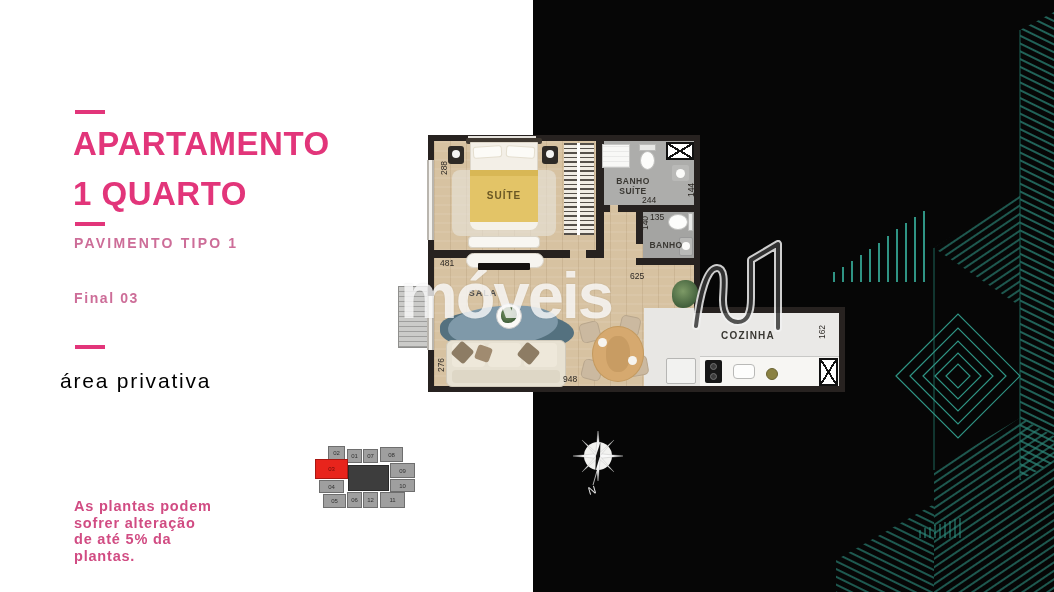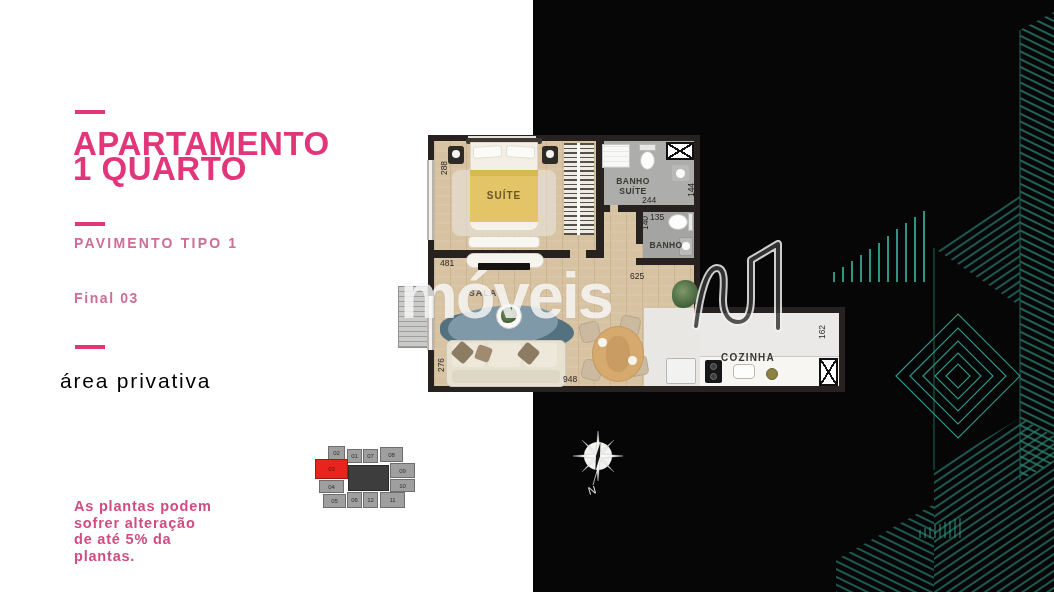--- a/index.html
+++ b/index.html
@@ -85,21 +85,21 @@
       <line x1="406" y1="524" x2="406" y2="538"></line>
         <line x1="411" y1="522" x2="411" y2="538"></line>
       <line x1="416" y1="521" x2="416" y2="538"></line>
         <line x1="421" y1="519" x2="421" y2="538"></line>
       <line x1="426" y1="518" x2="426" y2="538"></line>
     </g>
   </svg>
 
   <div class="dash" style="left:75px;top:110px;"></div>
   <div class="title" style="top:122px;">APARTAMENTO</div>
-  <div class="title" style="top:147px;">1 QUARTO</div>
+  <div class="title" style="top:172px;">1 QUARTO</div>
 
   <div class="dash" style="left:75px;top:222px;"></div>
   <div class="subtitle" style="top:235px;">PAVIMENTO TIPO 1</div>
   <div class="subtitle" style="top:248px;letter-spacing:1.6px;margin-top:42px;">Final 03</div>
 
   <div class="dash" style="left:75px;top:345px;"></div>
   <div class="area-label" style="top:369px;">área privativa</div>
 
   <div class="disclaimer" style="top:498px;">
     <div>As plantas podem</div>
@@ -200,21 +200,21 @@
   <div class="plan-el" style="left:766px;top:368px;width:12px;height:12px;background:#8a8142;border:1px solid #6b6433;border-radius:50%;z-index:5;"></div>
   <div class="xbox" style="left:819px;top:358px;width:19px;height:28px;"></div>
 
   <div class="room-label" style="left:470px;top:190px;width:68px;font-size:10px;font-weight:700;color:#6a5724;letter-spacing:1px;">SUÍTE</div>
   <div class="room-label" style="left:602px;top:176px;width:62px;font-size:8.5px;line-height:10px;letter-spacing:.5px;">
     <div>BANHO</div>
     <div>SUÍTE</div>
   </div>
   <div class="room-label" style="left:641px;top:240px;width:50px;font-size:8.5px;letter-spacing:.4px;">BANHO</div>
   <div class="room-label" style="left:462px;top:288px;width:42px;font-size:9px;color:#4a4a4a;letter-spacing:1px;">SALA</div>
-  <div class="room-label" style="left:708px;top:352px;width:80px;font-size:10px;letter-spacing:1.2px;">COZINHA</div>
+  <div class="room-label" style="left:708px;top:330px;width:80px;font-size:10px;letter-spacing:1.2px;">COZINHA</div>
 
   <div class="vdim" style="left:432px;top:163px;">288</div>
   <div class="dim" style="left:440px;top:258px;">481</div>
   <div class="dim" style="left:642px;top:195px;">244</div>
   <div class="vdim" style="left:679px;top:185px;">144</div>
   <div class="dim" style="left:650px;top:212px;">135</div>
   <div class="vdim" style="left:633px;top:218px;">140</div>
   <div class="dim" style="left:630px;top:271px;">625</div>
   <div class="vdim" style="left:429px;top:360px;">276</div>
   <div class="dim" style="left:563px;top:374px;">948</div>

